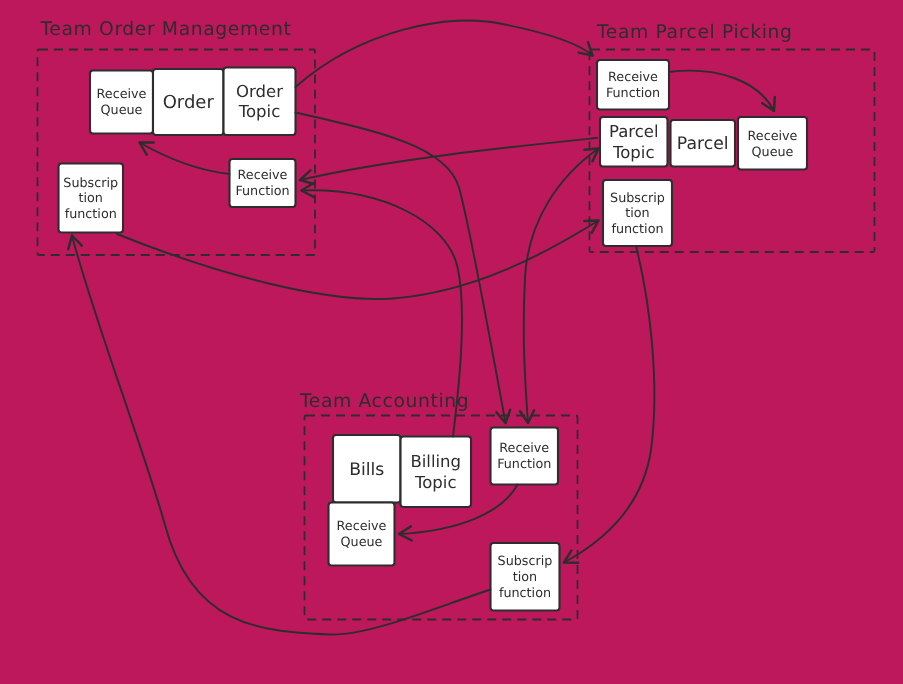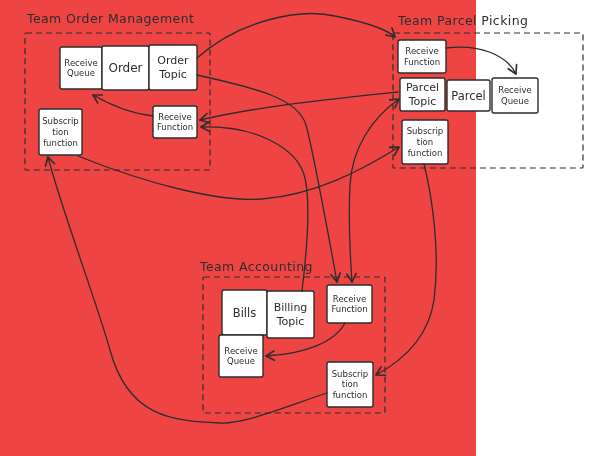--- a/index.html
+++ b/index.html
@@ -1,17 +1,17 @@
 <!DOCTYPE html>
 <html><head>
 <meta charset="utf-8">
 <style>
   html,body{margin:0;padding:0;background:#ffffff;}
   body{width:602px;height:456px;overflow:hidden;font-family:"DejaVu Sans",sans-serif;}
-  #canvas{position:relative;width:476px;height:456px;background:#ef4444;}
+  #canvas{position:relative;width:602px;height:456px;background:#be185d;}
   svg text{fill:#2d2d2d;}
   .team-label{letter-spacing:.4px;font-weight:500;}
 </style>
 </head>
 <body>
 
 <div id="canvas">
   <svg id="diagram" width="602" height="456" viewBox="0 0 602 456" xmlns="http://www.w3.org/2000/svg">
       <defs>
         <marker id="ah" viewBox="0 0 10 10" refX="8" refY="5" markerWidth="9" markerHeight="9" orient="auto-start-reverse">

